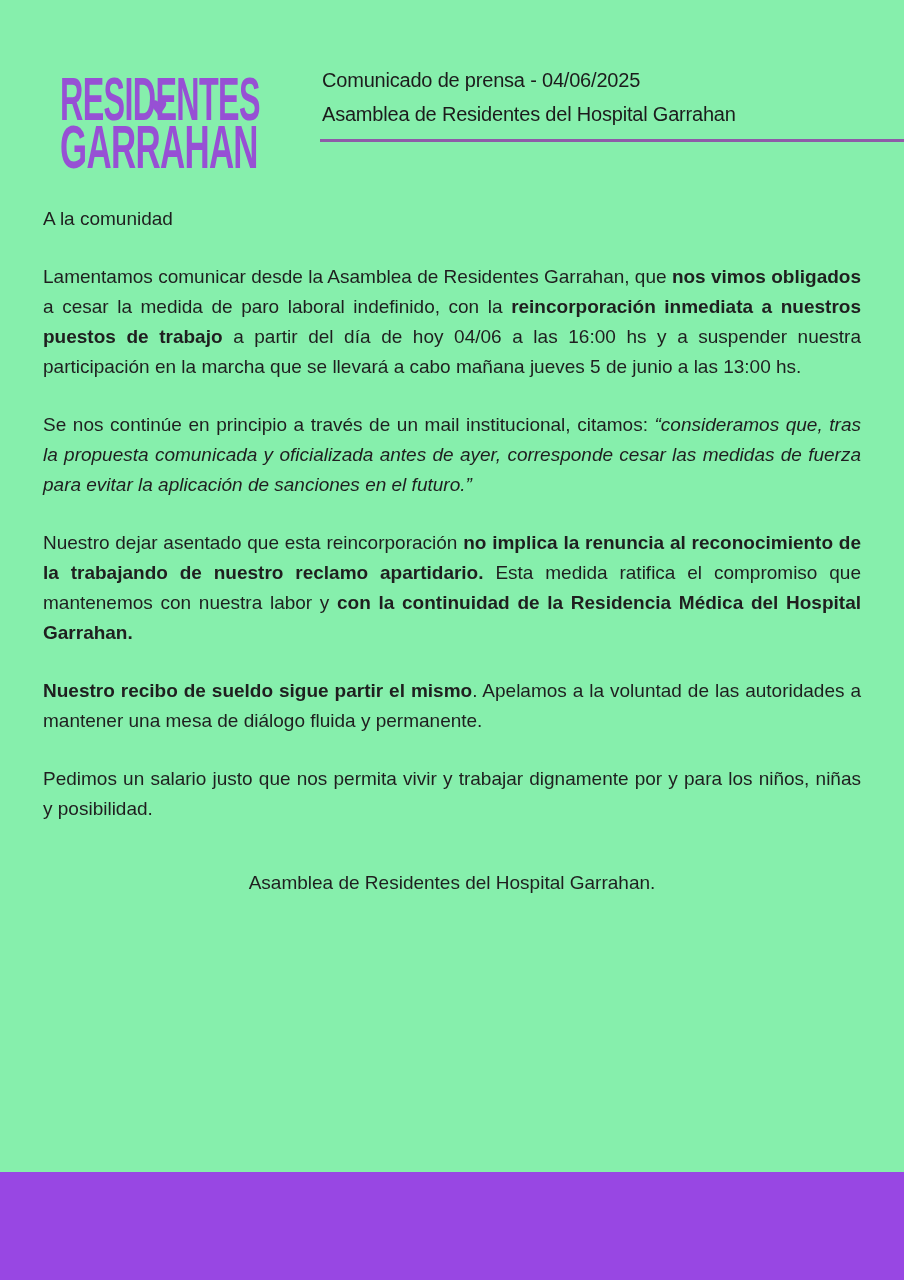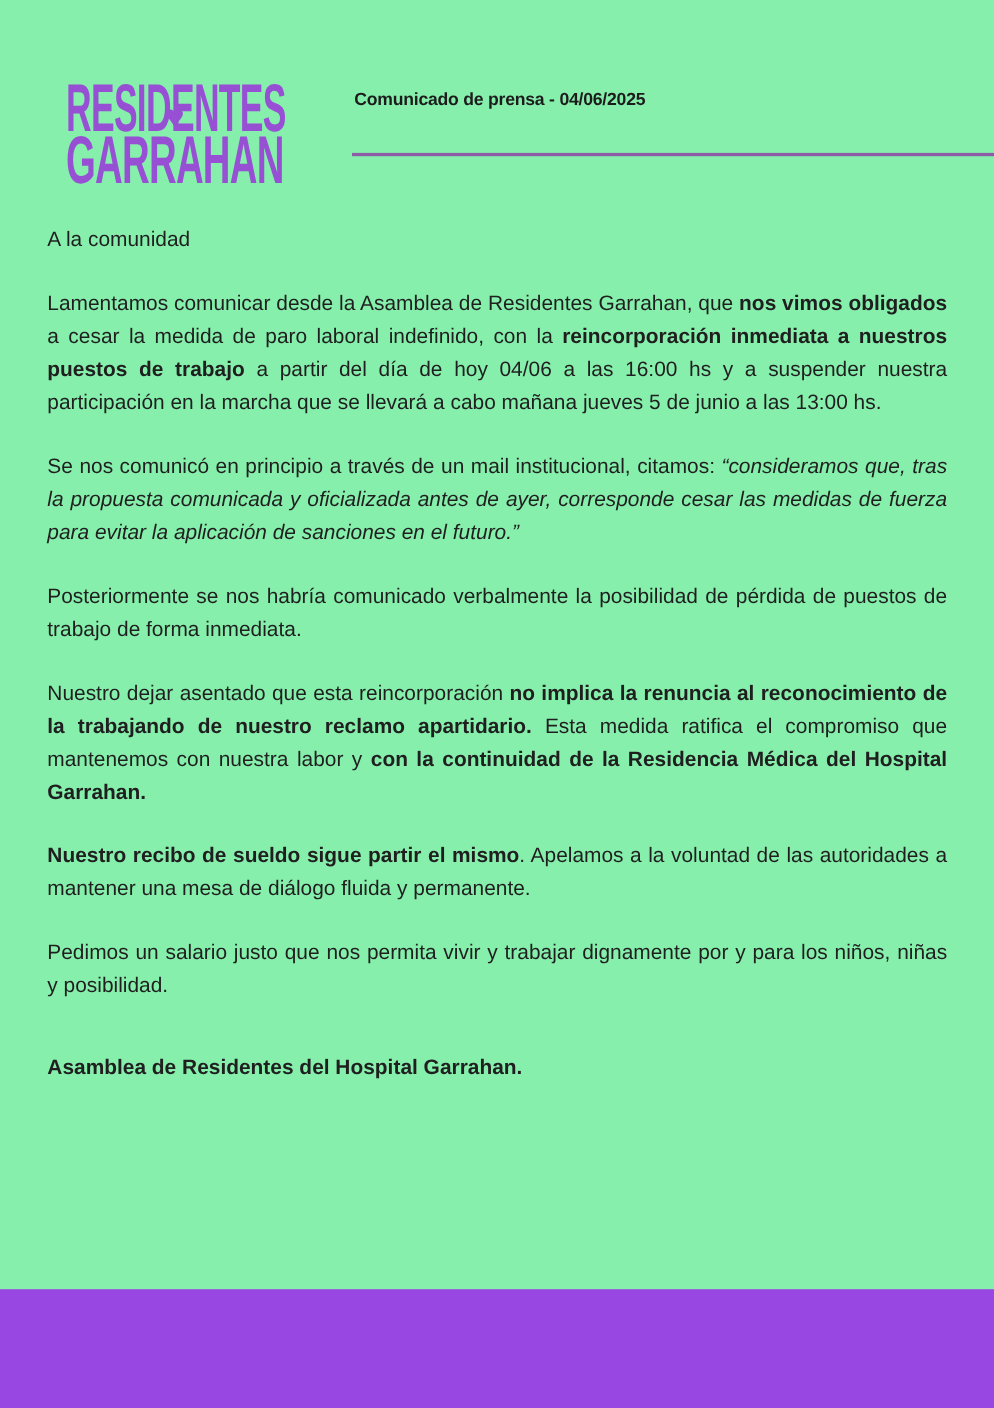--- a/index.html
+++ b/index.html
@@ -32,43 +32,42 @@
     position: absolute; left: 90px; top: 26px;
     font-size: 30px; line-height: 1; color: #9750D4;
   }
 
   
   .header-block {
     position: absolute; left: 322px; top: 63px;
     color: #1c1c1c;
   }
   .header-title {
-    font-size: 16px; font-weight: bold;
+    font-size: 20px; font-weight: normal;
     line-height: 34px; letter-spacing: -0.2px;
     white-space: nowrap;
-    margin-top: 11px;
   }
   .header-rule {
     position: absolute; left: 320px; right: 0; top: 139px;
     height: 3px; background: #8E5BA8;
   }
 
   
   .main {
     position: absolute; left: 43px; right: 43px; top: 204px;
     color: #1f1f1f;
     font-size: 19px; line-height: 30px;
   }
   .salutation { margin: 0 0 28px 0; }
   .para { margin: 16px 0 28px 0; text-align: justify; }
   .para .bold { font-weight: bold; }
   .para .italic { font-style: italic; }
   .signature {
     margin: 44px 0 16px 0;
-    text-align: left; font-weight: bold;
+    text-align: center; font-weight: normal;
   }
 
   
   .footer-bar {
     position: absolute; left: 0; right: 0; bottom: 0;
     height: 108px; background: #9847E3;
   }
 </style>
 </head>
 <body>
@@ -76,30 +75,30 @@
 <div class="page">
 
   <div class="logo">
     <span class="logo-line logo-line1">RESIDENTES</span>
     <span class="logo-heart">♥</span>
     <span class="logo-line logo-line2">GARRAHAN</span>
   </div>
 
   <div class="header-block">
     <div class="header-title">Comunicado de prensa - 04/06/2025</div>
+    <div class="header-title">Asamblea de Residentes del Hospital Garrahan</div>
   </div>
   <div class="header-rule"></div>
 
   <div class="main">
     <p class="salutation">A la comunidad</p>
 
     <div>
         <p class="para"><span>Lamentamos comunicar desde la Asamblea de Residentes Garrahan, que </span><span class="bold">nos vimos obligados</span><span> a cesar la medida de paro laboral indefinido, con la </span><span class="bold">reincorporación inmediata a nuestros puestos de trabajo</span><span> a partir del día de hoy 04/06 a las 16:00 hs y a suspender nuestra participación en la marcha que se llevará a cabo mañana jueves 5 de junio a las 13:00 hs.</span></p>
-        <p class="para"><span>Se nos comunicó en principio a través de un mail institucional, citamos: </span><span class="italic">“consideramos que, tras la propuesta comunicada y oficializada antes de ayer, corresponde cesar las medidas de fuerza para evitar la aplicación de sanciones en el futuro.”</span></p>
-        <p class="para"><span>Posteriormente se nos habría comunicado verbalmente la posibilidad de pérdida de puestos de trabajo de forma inmediata.</span></p>
+        <p class="para"><span>Se nos continúe en principio a través de un mail institucional, citamos: </span><span class="italic">“consideramos que, tras la propuesta comunicada y oficializada antes de ayer, corresponde cesar las medidas de fuerza para evitar la aplicación de sanciones en el futuro.”</span></p>
         <p class="para"><span>Nuestro dejar asentado que esta reincorporación </span><span class="bold">no implica la renuncia al reconocimiento de la trabajando de nuestro reclamo apartidario.</span><span> Esta medida ratifica el compromiso que mantenemos con nuestra labor y </span><span class="bold">con la continuidad de la Residencia Médica del Hospital Garrahan.</span></p>
         <p class="para"><span class="bold">Nuestro recibo de sueldo sigue partir el mismo</span><span>. Apelamos a la voluntad de las autoridades a mantener una mesa de diálogo fluida y permanente.</span></p>
         <p class="para"><span>Pedimos un salario justo que nos permita vivir y trabajar dignamente por y para los niños, niñas y posibilidad.</span></p>
       </div>
 
     <p class="signature">Asamblea de Residentes del Hospital Garrahan.</p>
   </div>
 
   <div class="footer-bar"></div>
 

